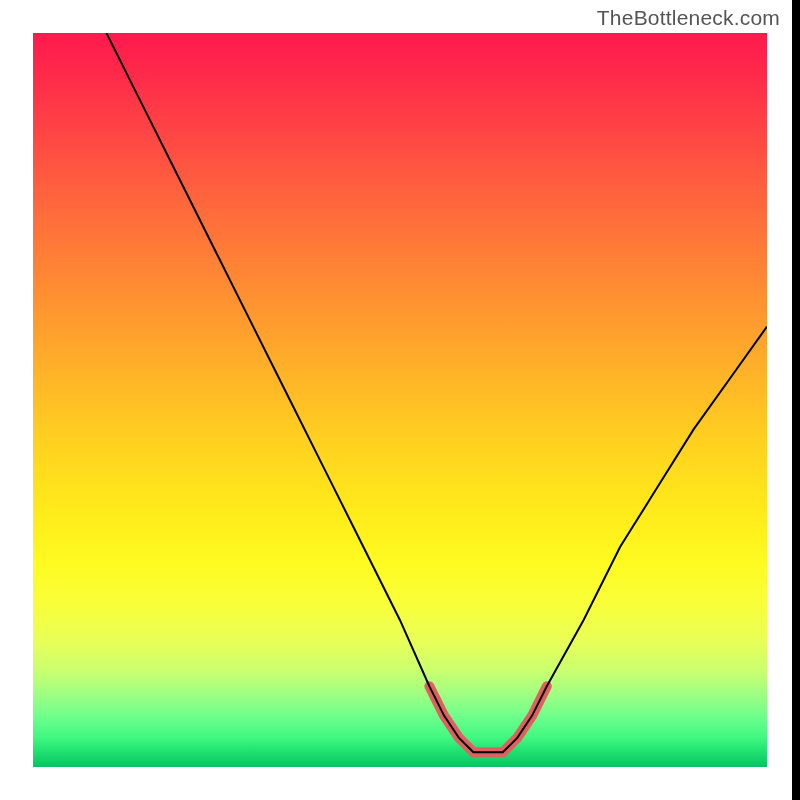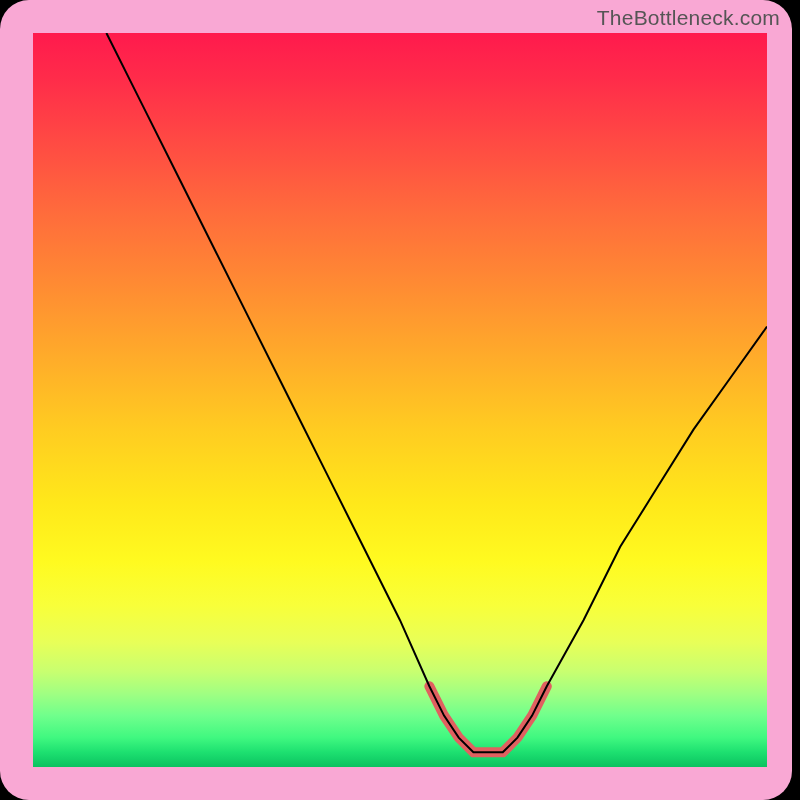--- a/index.html
+++ b/index.html
@@ -1,22 +1,21 @@
 <!DOCTYPE html>
 <html><head>
 <meta charset="utf-8">
 <style>
   * { margin: 0; padding: 0; box-sizing: border-box; }
   html, body { width: 800px; height: 800px; overflow: hidden; background: #000; }
   .chart-container {
     position: relative;
     width: 792px;
     height: 800px;
-    background: #f9a8d4;
-    border-radius: 29px;
+    background: #ffffff;
   }
   .plot-area {
     position: absolute;
     left: 33px;
     top: 33px;
     width: 734px;
     height: 734px;
     overflow: hidden;
   }
   .gradient-bg {

